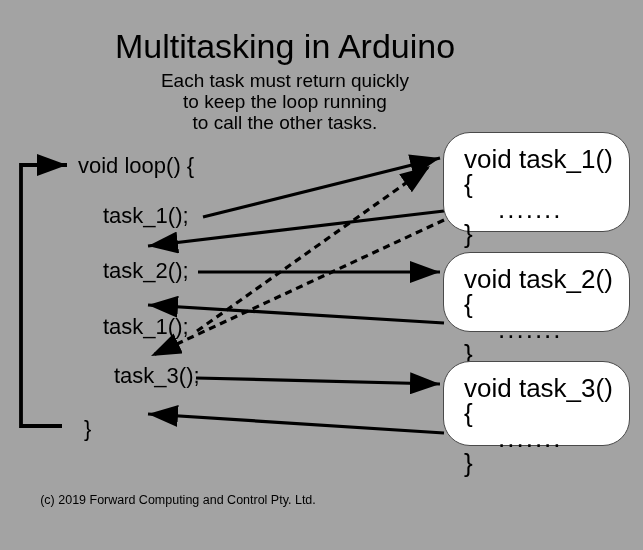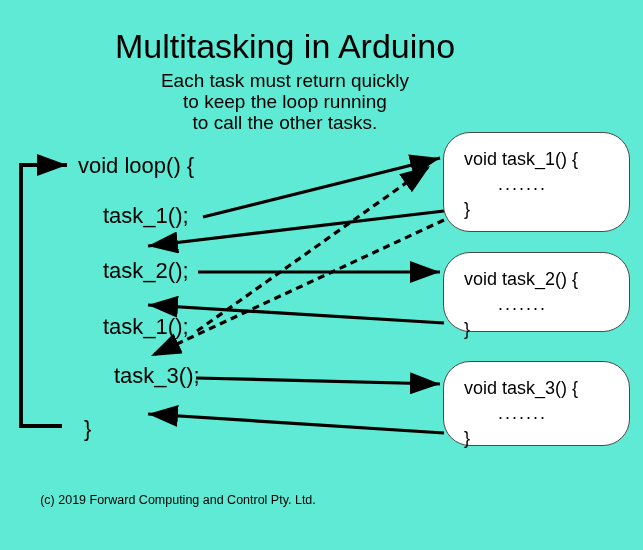--- a/index.html
+++ b/index.html
@@ -4,21 +4,21 @@
 <style>
   html, body {
     margin: 0;
     padding: 0;
     background: #ffffff;
   }
   .canvas {
     position: relative;
     width: 643px;
     height: 550px;
-    background: #5eead4;
+    background: #a3a3a3;
     font-family: "Liberation Sans", "DejaVu Sans", sans-serif;
     color: #000000;
     overflow: hidden;
   }
   .title {
     position: absolute;
     left: 0;
     top: 26px;
     width: 570px;
     text-align: center;
@@ -46,21 +46,21 @@
   }
   .task-box {
     position: absolute;
     left: 443px;
     width: 187px;
     border: 1.5px solid #4a4a4a;
     border-radius: 27px;
     box-sizing: border-box;
     background: #ffffff;
     padding: 14px 6px 0 20px;
-    font-size: 18px;
+    font-size: 26px;
     line-height: 25px;
     z-index: 2;
   }
   .task-box .body-line {
     padding-left: 34px;
     letter-spacing: 2px;
   }
   .box-1 { top: 132px; height: 100px; }
   .box-2 { top: 252px; height: 80px; }
   .box-3 { top: 361px; height: 85px; }

